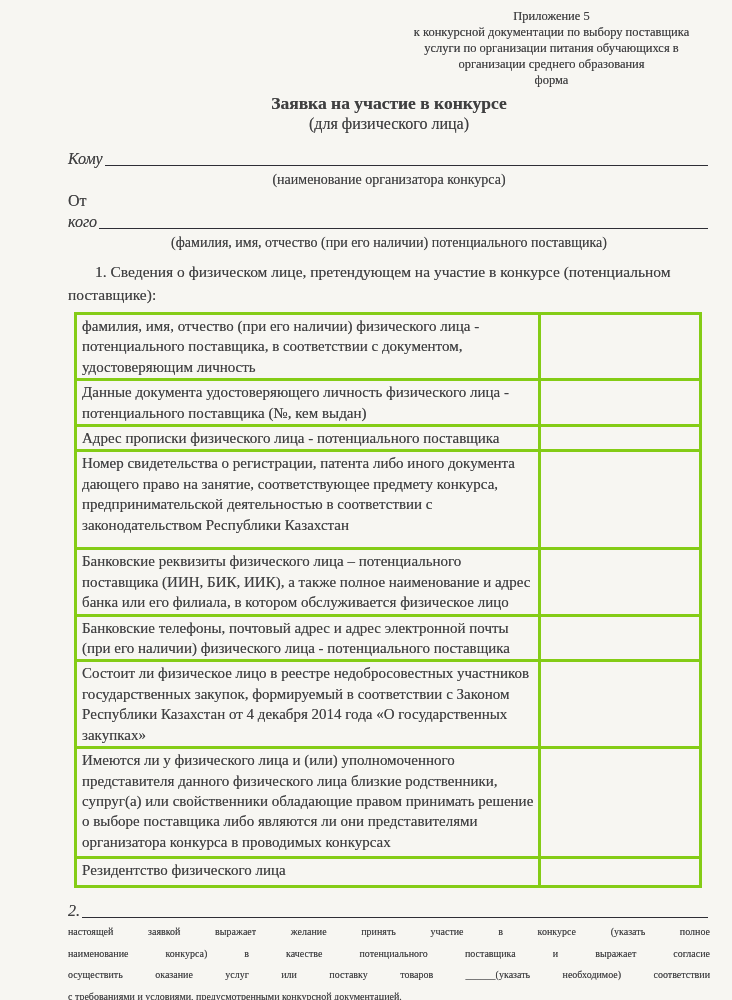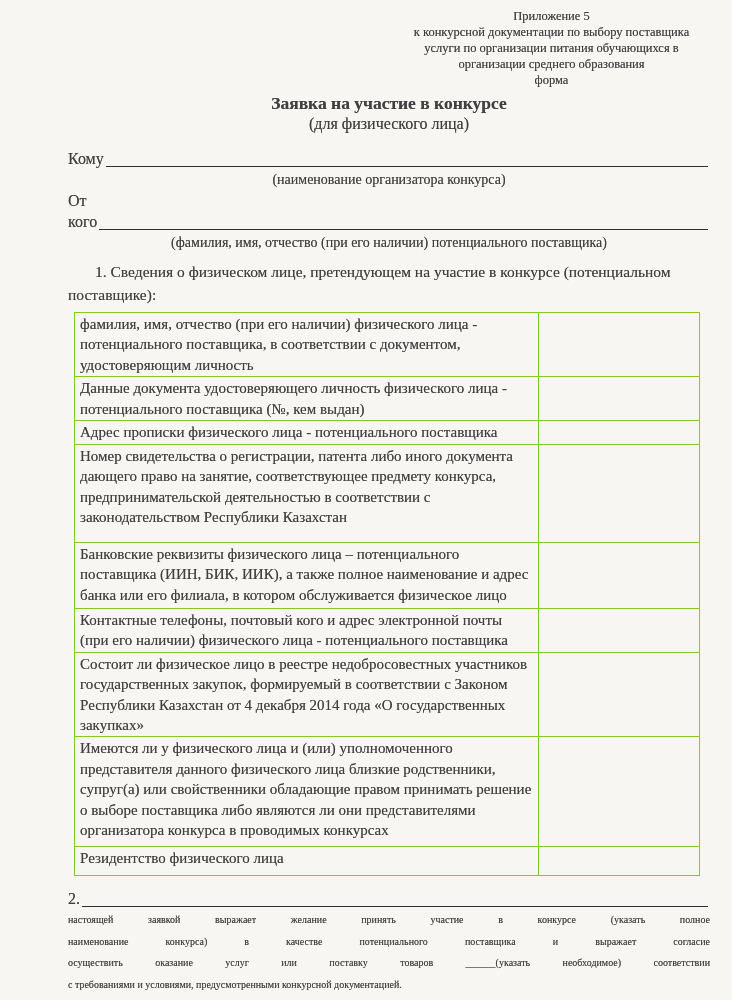--- a/index.html
+++ b/index.html
@@ -33,23 +33,24 @@
     font-size: 17.5px;
     line-height: 21px;
   }
   .subtitle {
     text-align: center;
     font-size: 16px;
     line-height: 20px;
   }
   .frow {
     display: flex;
-    align-items: flex-end;
+    align-items: center;
     font-size: 16px;
     line-height: 21px;
+    font-style: italic;
   }
   .frow.komu { margin-top: 14px; }
   .fill {
     flex: 1 1 auto;
     border-bottom: 1px solid #2e2e36;
     height: 15px;
     margin: 0 2px 2px 2px;
   }
   .caption {
     text-align: center;
@@ -63,21 +64,21 @@
     line-height: 22.5px;
     text-indent: 27px;
   }
   table.info {
     border-collapse: collapse;
     margin: 6px 0 0 6px;
     table-layout: fixed;
     width: 625px;
   }
   table.info td {
-    border: 1px solid #84cc16;
+    border: 3px solid #84cc16;
     vertical-align: top;
     padding: 1px 3px 1px 5px;
     font-size: 15px;
     line-height: 20.4px;
     white-space: pre-line;
     overflow: hidden;
   }
   table.info td.val { white-space: normal; }
   table.info tr:nth-child(1) { height: 61px; }
   table.info tr:nth-child(2) { height: 42px; }
@@ -155,21 +156,21 @@
 законодательством Республики Казахстан</td>
         <td class="val"></td>
       </tr>
       <tr>
         <td>Банковские реквизиты физического лица – потенциального
 поставщика (ИИН, БИК, ИИК), а также полное наименование и адрес
 банка или его филиала, в котором обслуживается физическое лицо</td>
         <td class="val"></td>
       </tr>
       <tr>
-        <td>Контактные телефоны, почтовый кого и адрес электронной почты
+        <td>Банковские телефоны, почтовый адрес и адрес электронной почты
 (при его наличии) физического лица - потенциального поставщика</td>
         <td class="val"></td>
       </tr>
       <tr>
         <td>Состоит ли физическое лицо в реестре недобросовестных участников
 государственных закупок, формируемый в соответствии с Законом
 Республики Казахстан от 4 декабря 2014 года «О государственных
 закупках»</td>
         <td class="val"></td>
       </tr>

